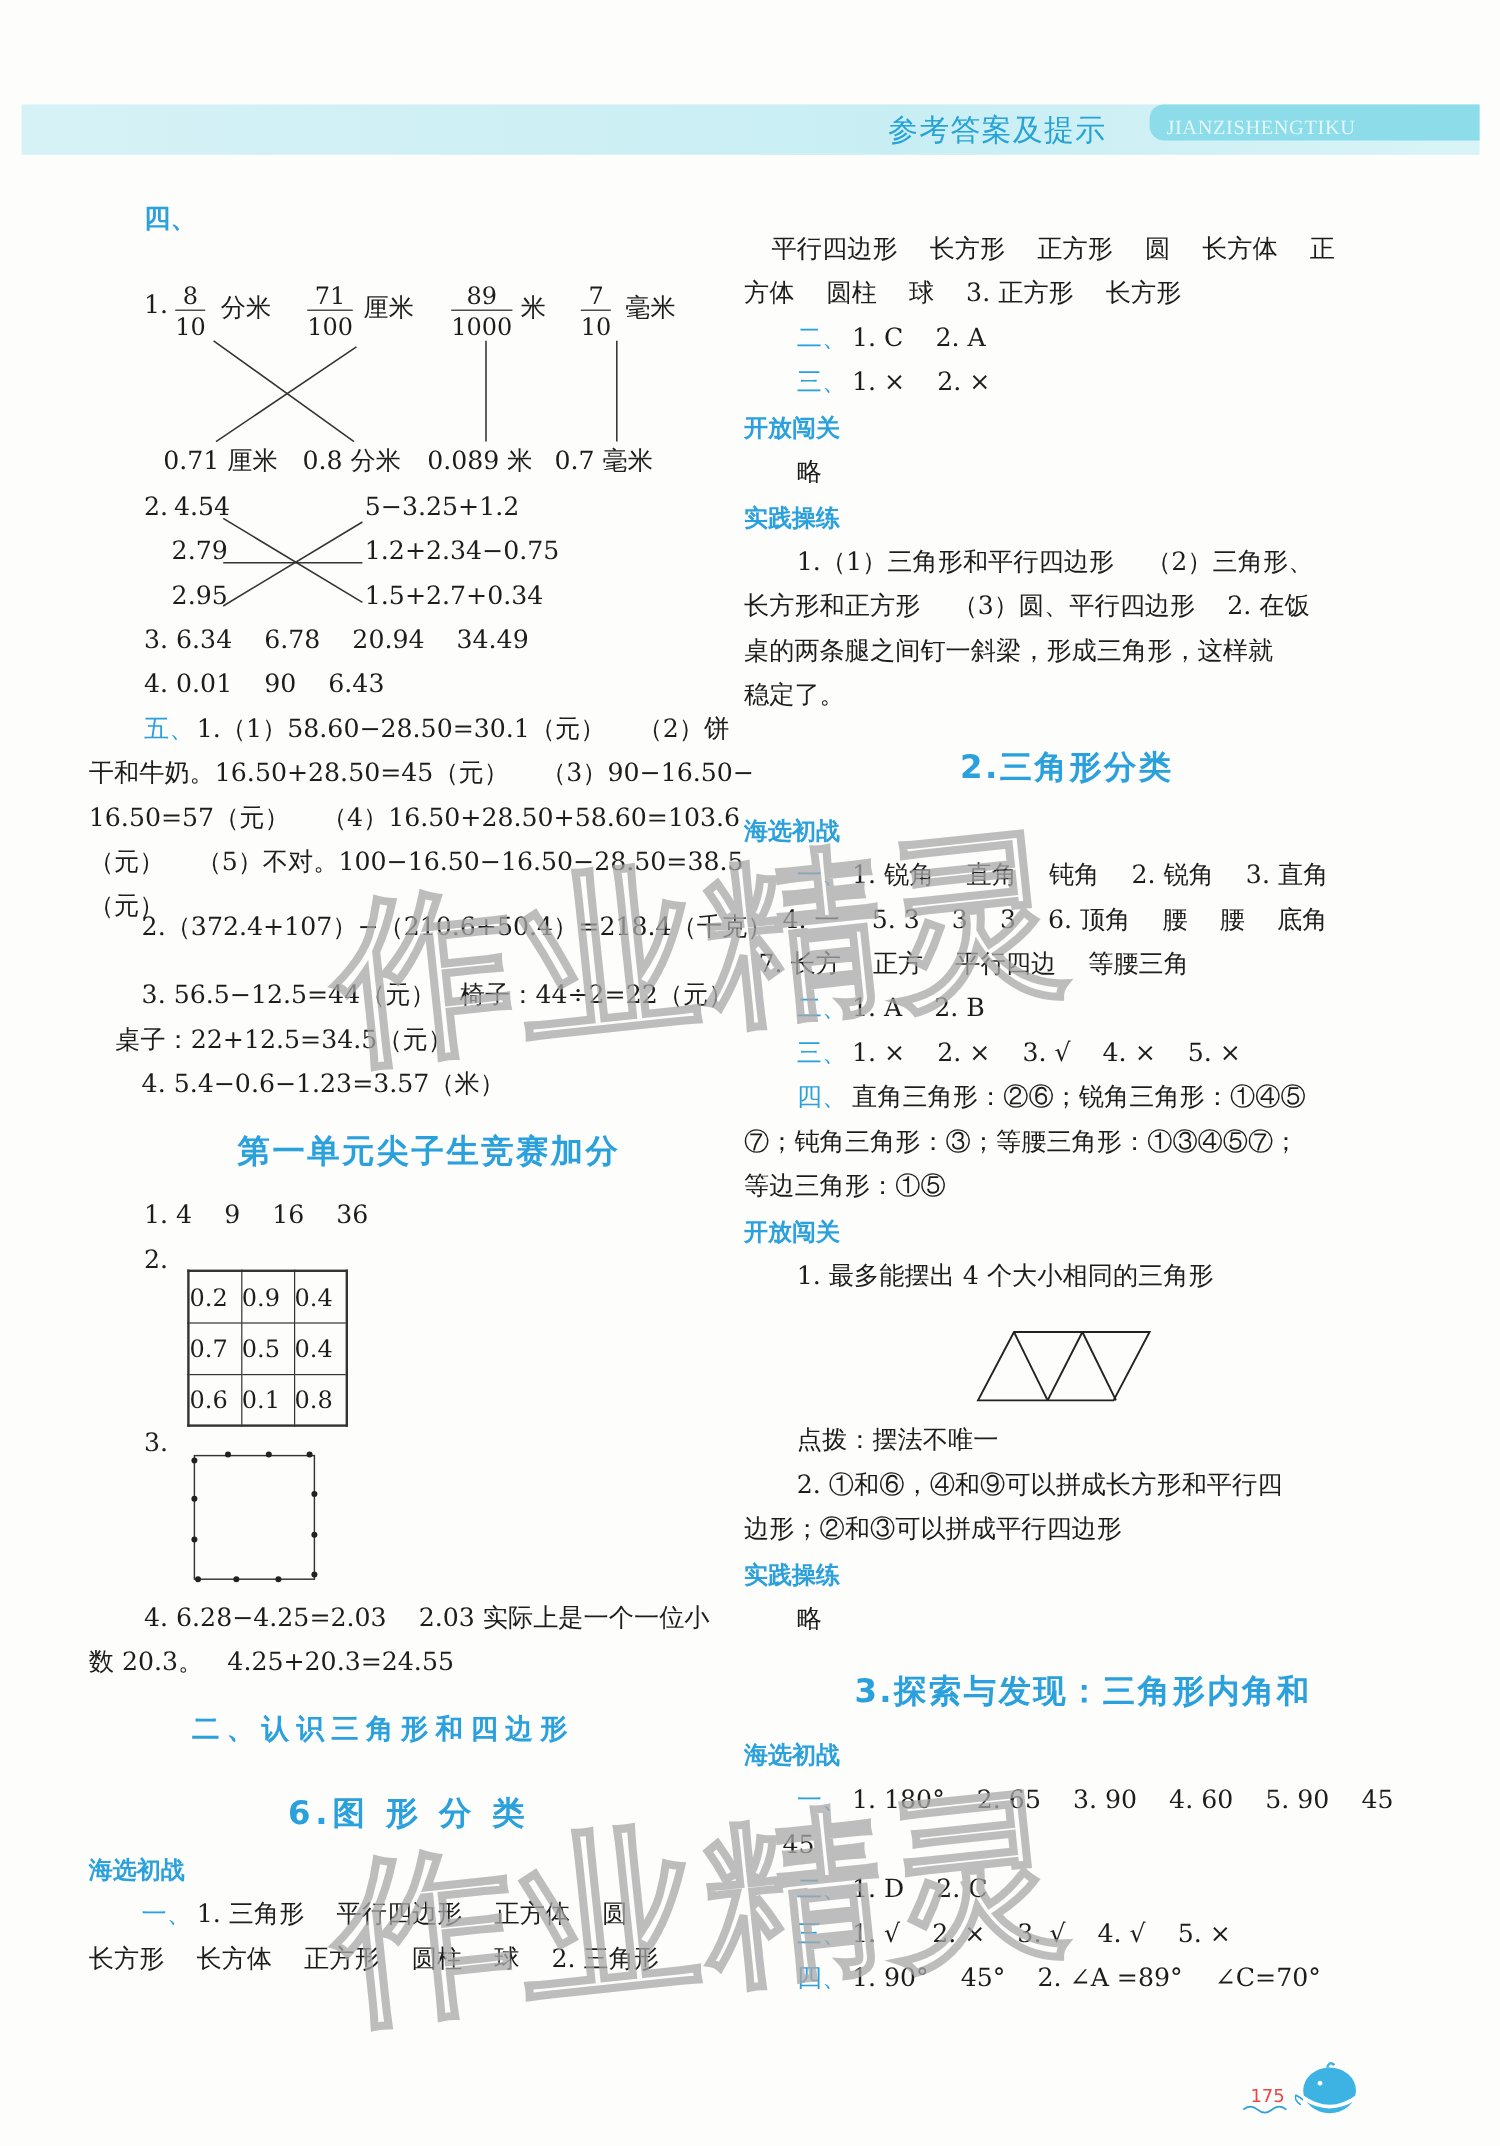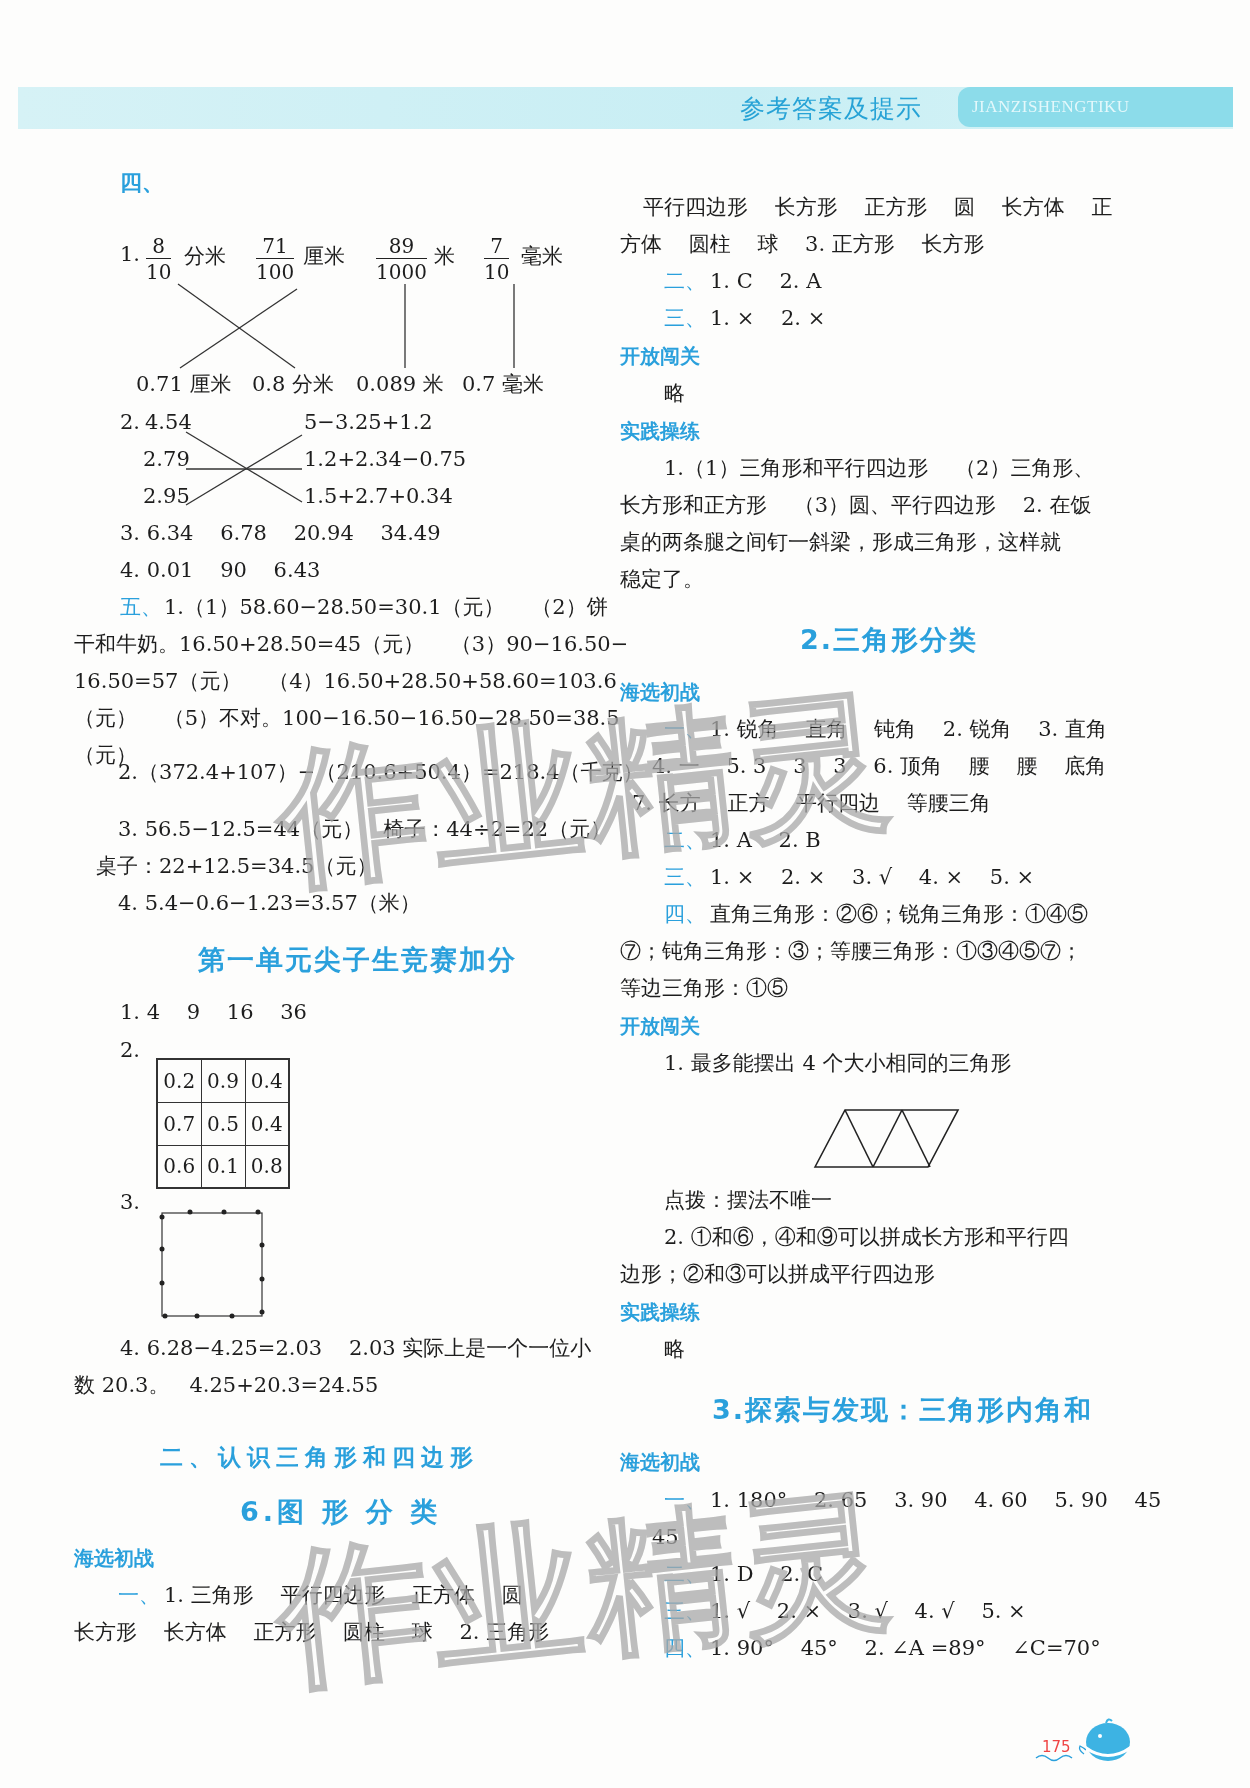--- a/index.html
+++ b/index.html
@@ -9,36 +9,36 @@
   }
   .banner {
     position: absolute; left: 18px; top: 87px; width: 1215px; height: 42px;
     background: linear-gradient(90deg, #d6f2f6 0%, #c8eef4 60%, #d8f4f7 100%);
   }
   .banner-title {
     position: absolute; left: 740px; top: 92px; font-family: "DejaVu Sans", sans-serif;
     font-size: 25px; color: #27a3d6; letter-spacing: 1px;
   }
   .banner-tag {
-    position: absolute; left: 958px; top: 87px; width: 275px; height: 40px;
+    position: absolute; left: 958px; top: 87px; width: 275px; height: 30px;
     background: #8cdcea; border-radius: 12px 0 0 12px;
     color: #e4f8fb; font-family: "Liberation Serif", serif; font-size: 17px;
     padding: 10px 0 0 14px; letter-spacing: 0.5px;
   }
   .line { position: absolute; font-size: 21px; white-space: pre; line-height: 1; }
   .blue { color: #2aa0dc; }
   .head-bold { font-family: "DejaVu Sans", sans-serif; font-weight: bold; color: #2aa0dc; font-size: 20px; }
   .sec-title { font-family: "DejaVu Sans", sans-serif; font-weight: bold; color: #2aa0dc; font-size: 27px; letter-spacing: 2px; }
-  .sec-title-lg { font-family: "DejaVu Sans", sans-serif; font-weight: bold; color: #2aa0dc; font-size: 23px; letter-spacing: 6px; margin-top: 16px; }
+  .sec-title-lg { font-family: "DejaVu Sans", sans-serif; font-weight: bold; color: #2aa0dc; font-size: 23px; letter-spacing: 6px; }
   .frac { position: absolute; font-size: 20px; text-align: center; line-height: 1; }
   .frac .num { display: block; padding: 0 3px 2px; border-bottom: 1.5px solid #222; }
   .frac .den { display: block; padding-top: 3px; }
   svg.lines { position: absolute; left: 0; top: 0; }
   table.grid { position: absolute; left: 156px; top: 1058px; border-collapse: collapse; font-size: 20px; }
-  table.grid td { border: 1.5px solid #333; width: 44px; height: 43px; text-align: center; }
+  table.grid td { border: 1.5px solid #333; width: 44px; height: 43px; text-align: left; }
   table.grid { border: 2.5px solid #333; }
   .watermark { position: absolute; font-family: "DejaVu Sans", sans-serif; font-weight: bold;
     font-size: 150px; color: transparent; -webkit-text-stroke: 2px #a8a8a8; letter-spacing: 4px; opacity: 0.75; }
   .page-num { position: absolute; left: 1042px; top: 1738px; font-family: "DejaVu Sans", sans-serif; font-size: 15px; color: #ef4444; }
 </style>
 </head>
 <body>
 
 <div class="banner"></div>
 <div class="banner-title">参考答案及提示</div>

